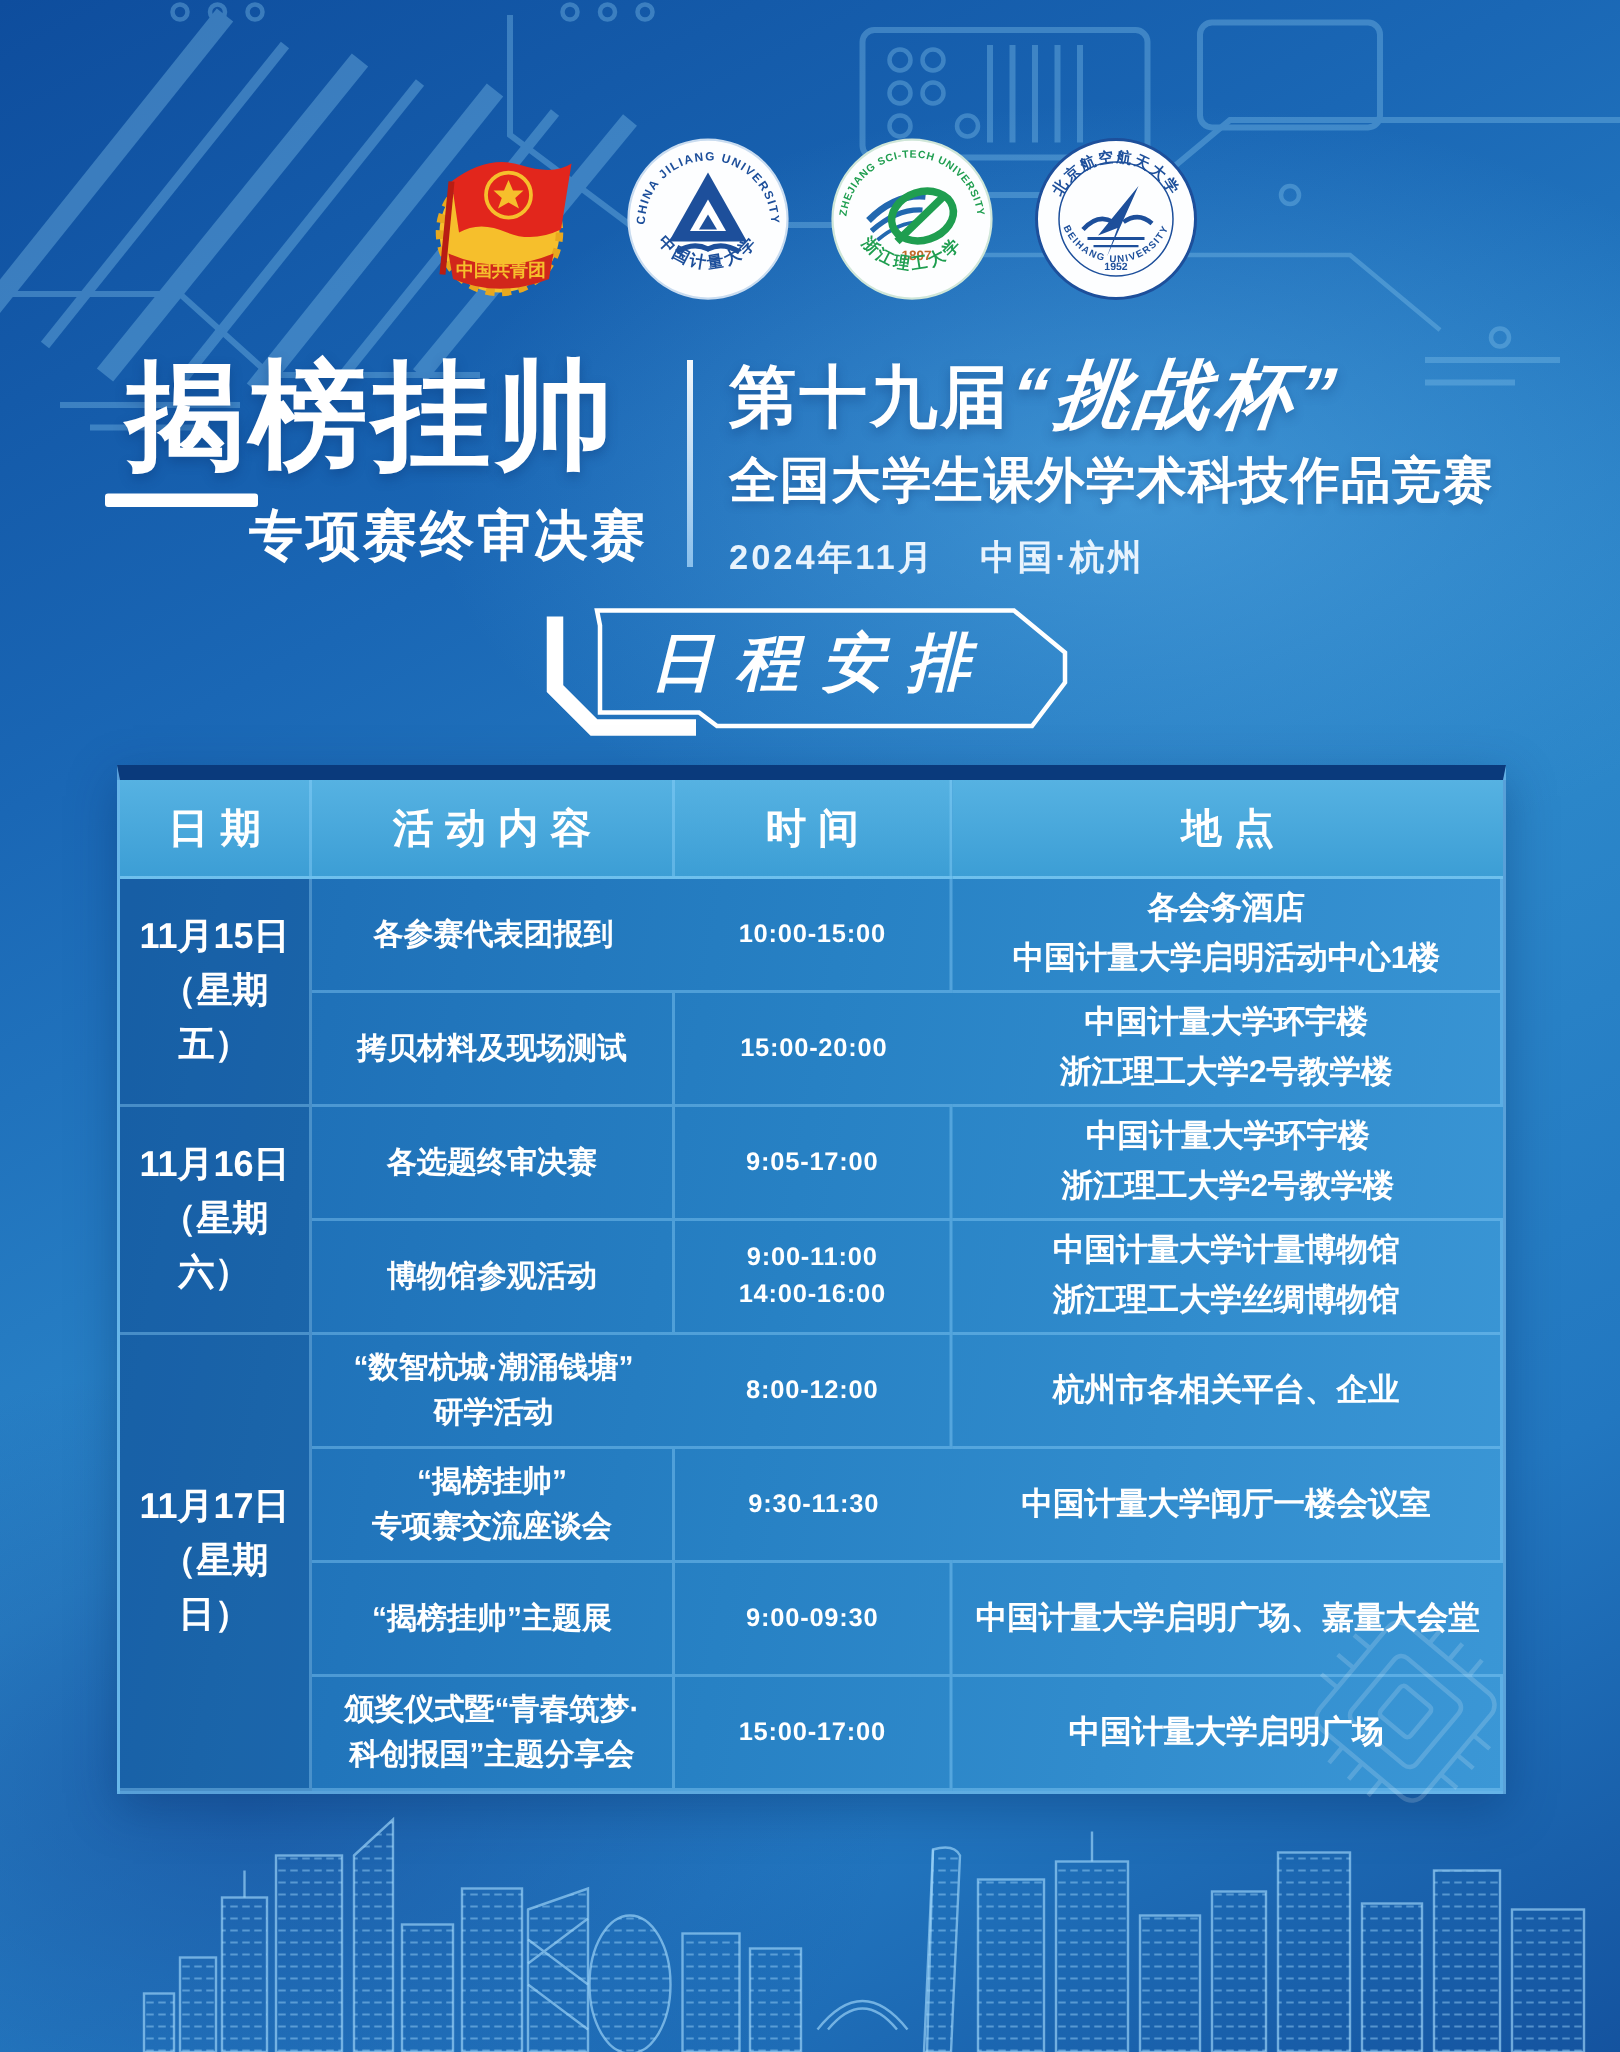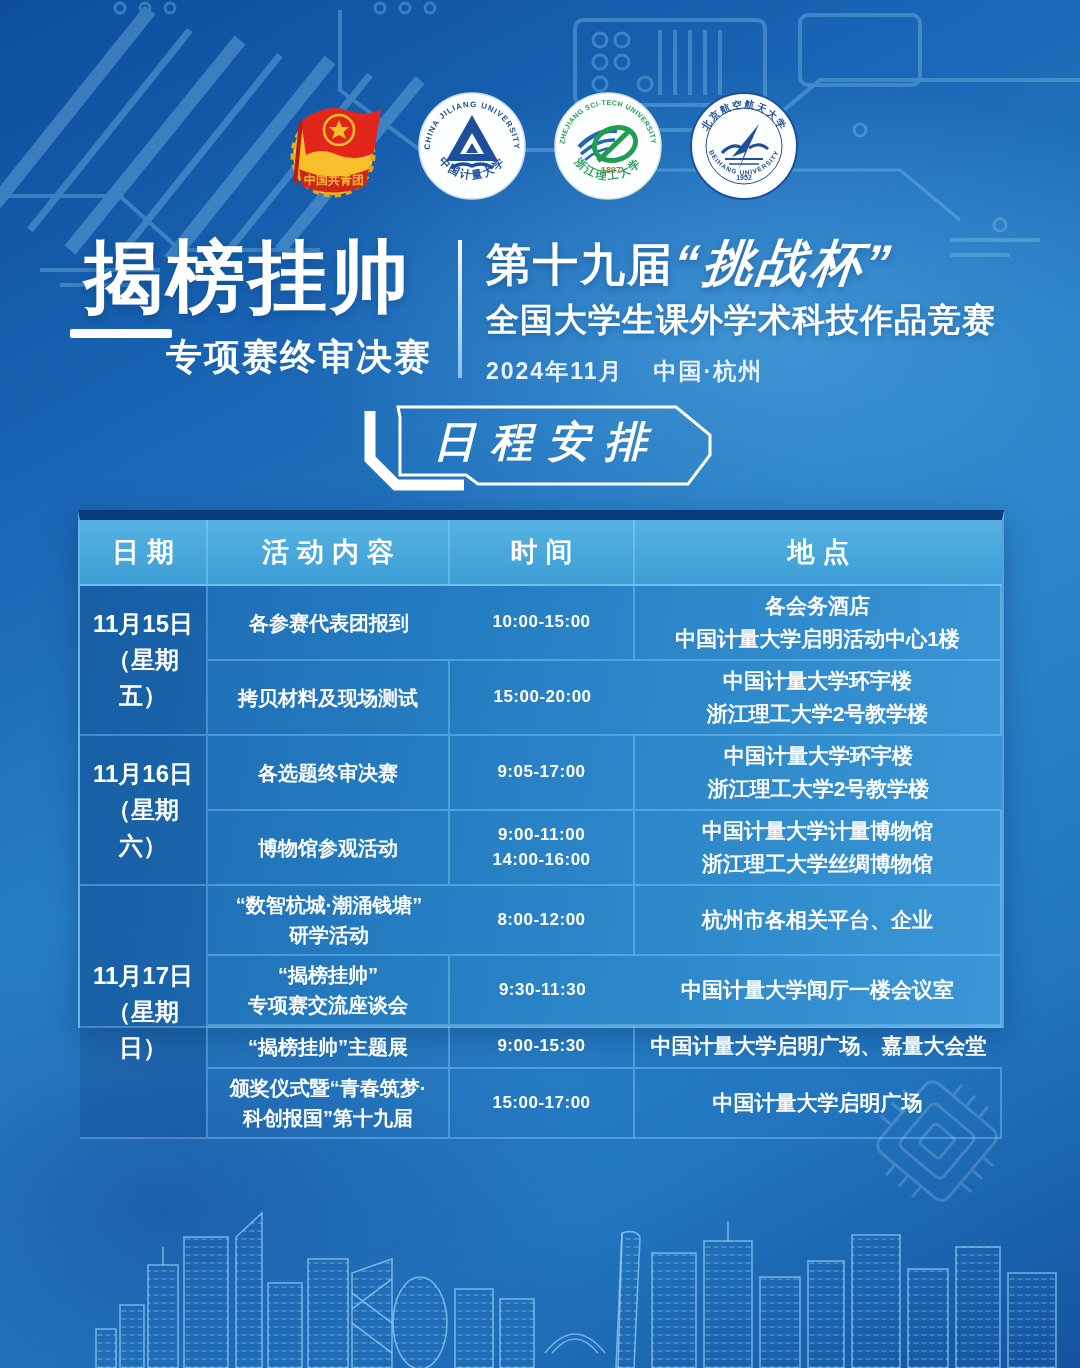--- a/index.html
+++ b/index.html
@@ -38,21 +38,21 @@
   .tr-line3{margin-top:13px;font-size:23px;font-weight:700;letter-spacing:2px;color:#e8f3fd;}
   .tr-gap{display:inline-block;width:30px;}
 
   
   .banner{position:absolute;top:397px;left:50%;transform:translateX(-50%);width:364px;height:96px;}
   .banner svg{position:absolute;inset:0;}
   .banner-text{position:absolute;inset:0;display:flex;align-items:center;justify-content:center;
     font-size:42px;font-weight:900;font-style:italic;letter-spacing:15px;text-indent:15px;padding-bottom:6px;text-align:right;}
 
   
-  .table{position:absolute;left:78px;top:510px;width:926px;height:518px;box-sizing:border-box;
+  .table{position:absolute;left:78px;top:510px;width:926px;height:686px;box-sizing:border-box;
     display:grid;grid-template-columns:128px 242px 185px 1fr;grid-template-rows:66px repeat(8,1fr);
     background:linear-gradient(100deg,#1b69b2 0%,#2781c4 48%,#3b97d6 100%);
     border:2px solid rgba(150,215,255,.5);border-top:10px solid #0a3a7c;
     box-shadow:0 10px 30px rgba(6,40,95,.35);}
   .cell{display:flex;flex-direction:column;align-items:center;justify-content:center;text-align:center;
     border-right:2px solid rgba(150,215,255,.38);border-bottom:2px solid rgba(150,215,255,.38);
     padding:4px 6px;box-sizing:border-box;}
   .cell:nth-child(4n){border-right:none;}
   .hcell{background:linear-gradient(180deg,#56b2e2,#3c9ed5);font-size:27px;font-weight:800;letter-spacing:8px;text-indent:8px;}
   .dcell{background:rgba(8,53,120,.22);font-size:24px;font-weight:800;line-height:1.5;}
@@ -286,29 +286,29 @@
       <span class="ln">9:30-11:30</span>
     </div>
     <div class="cell lcell" style="grid-area:7/4">
       <span class="ln">中国计量大学闻厅一楼会议室</span>
     </div>
 
     <div class="cell acell" style="grid-area:8/2">
       <span class="ln">“揭榜挂帅”主题展</span>
     </div>
     <div class="cell tcell" style="grid-area:8/3">
-      <span class="ln">9:00-15:30</span>
+      <span class="ln">9:00-09:30</span>
     </div>
     <div class="cell lcell" style="grid-area:8/4">
       <span class="ln">中国计量大学启明广场、嘉量大会堂</span>
     </div>
 
     <div class="cell acell" style="grid-area:9/2">
       <span class="ln">颁奖仪式暨“青春筑梦·</span>
-      <span class="ln">科创报国”第十九届</span>
+      <span class="ln">科创报国”主题分享会</span>
     </div>
     <div class="cell tcell" style="grid-area:9/3">
       <span class="ln">15:00-17:00</span>
     </div>
     <div class="cell lcell" style="grid-area:9/4">
       <span class="ln">中国计量大学启明广场</span>
     </div>
   </div>
 
   <svg class="chip" width="150" height="150" viewBox="0 0 150 150">

